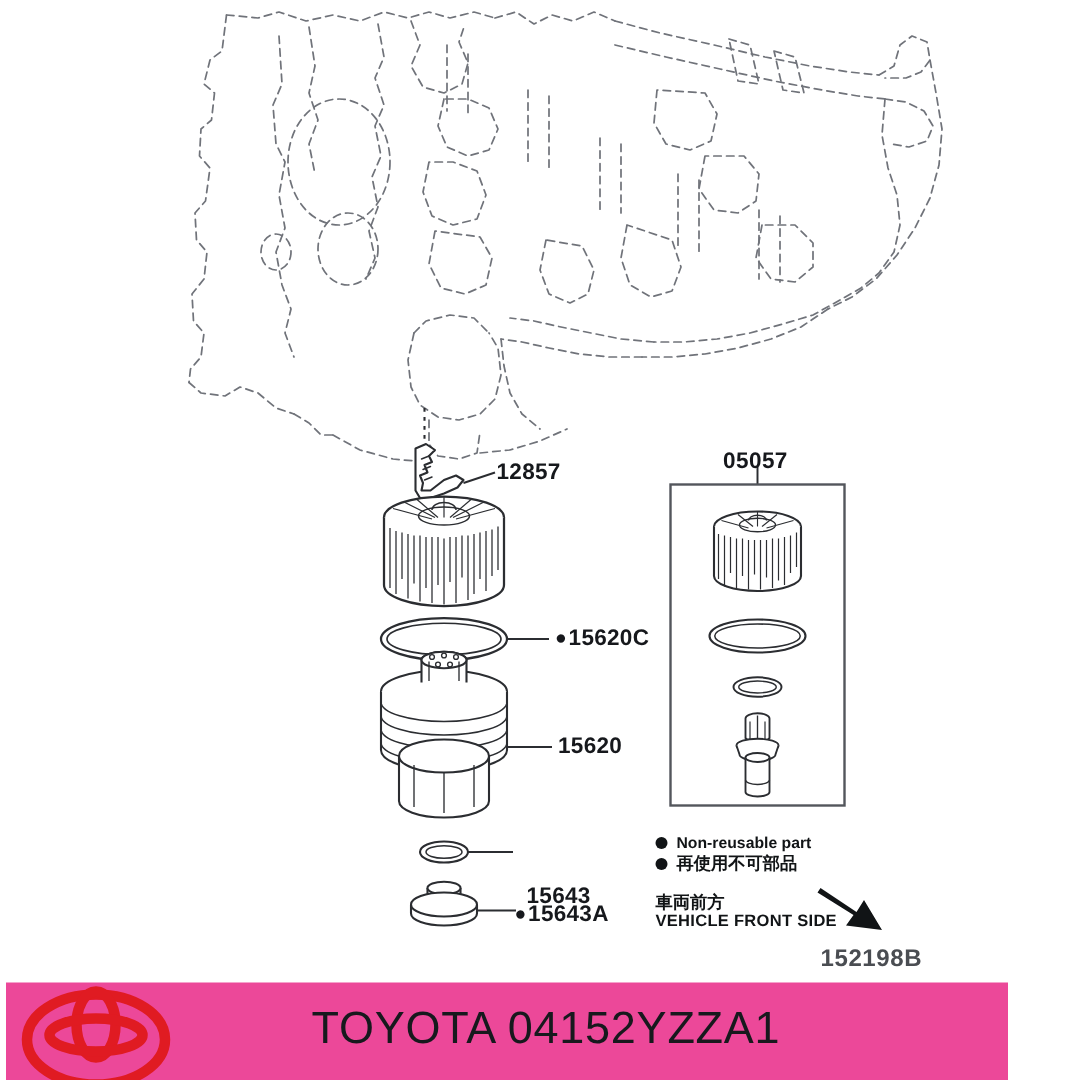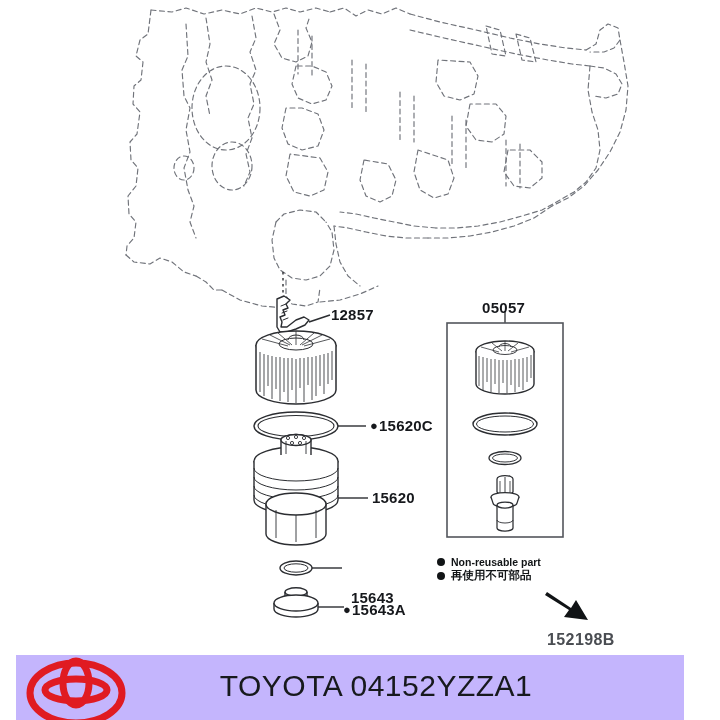--- a/index.html
+++ b/index.html
@@ -101,25 +101,25 @@
     position: absolute;
     left: 547px;
     top: 631px;
     font-size: 16px;
     font-weight: 700;
     color: #4a4d52;
     letter-spacing: 0.4px;
   }
   .footer {
     position: absolute;
-    left: 16px;
+    left: 4px;
     top: 655px;
     width: 668px;
     height: 65px;
-    background: #c4b5fd;
+    background: #ec4899;
   }
   .footer-logo {
     position: absolute;
     left: 8px;
     top: 2px;
     width: 104px;
     height: 70px;
     overflow: hidden;
   }
   .footer-title {
@@ -412,20 +412,22 @@
     <div class="legend">
       <div class="legend-row" style="margin-top:3px;">
         <span class="legend-dot"></span>
         <span class="legend-en">Non-reusable part</span>
       </div>
       <div class="legend-row">
         <span class="legend-dot"></span>
         <span class="legend-jp">再使用不可部品</span>
       </div>
       <div class="legend-block2">
+        <div class="legend-jp2">車両前方</div>
+        <div class="legend-en2">VEHICLE FRONT SIDE</div>
       </div>
     </div>
 
     <div class="drawing-id">152198B</div>
 
   </div>
 
   <div class="footer">
     <div class="footer-logo">
       <svg viewBox="0 0 104 70" width="104" height="70">

